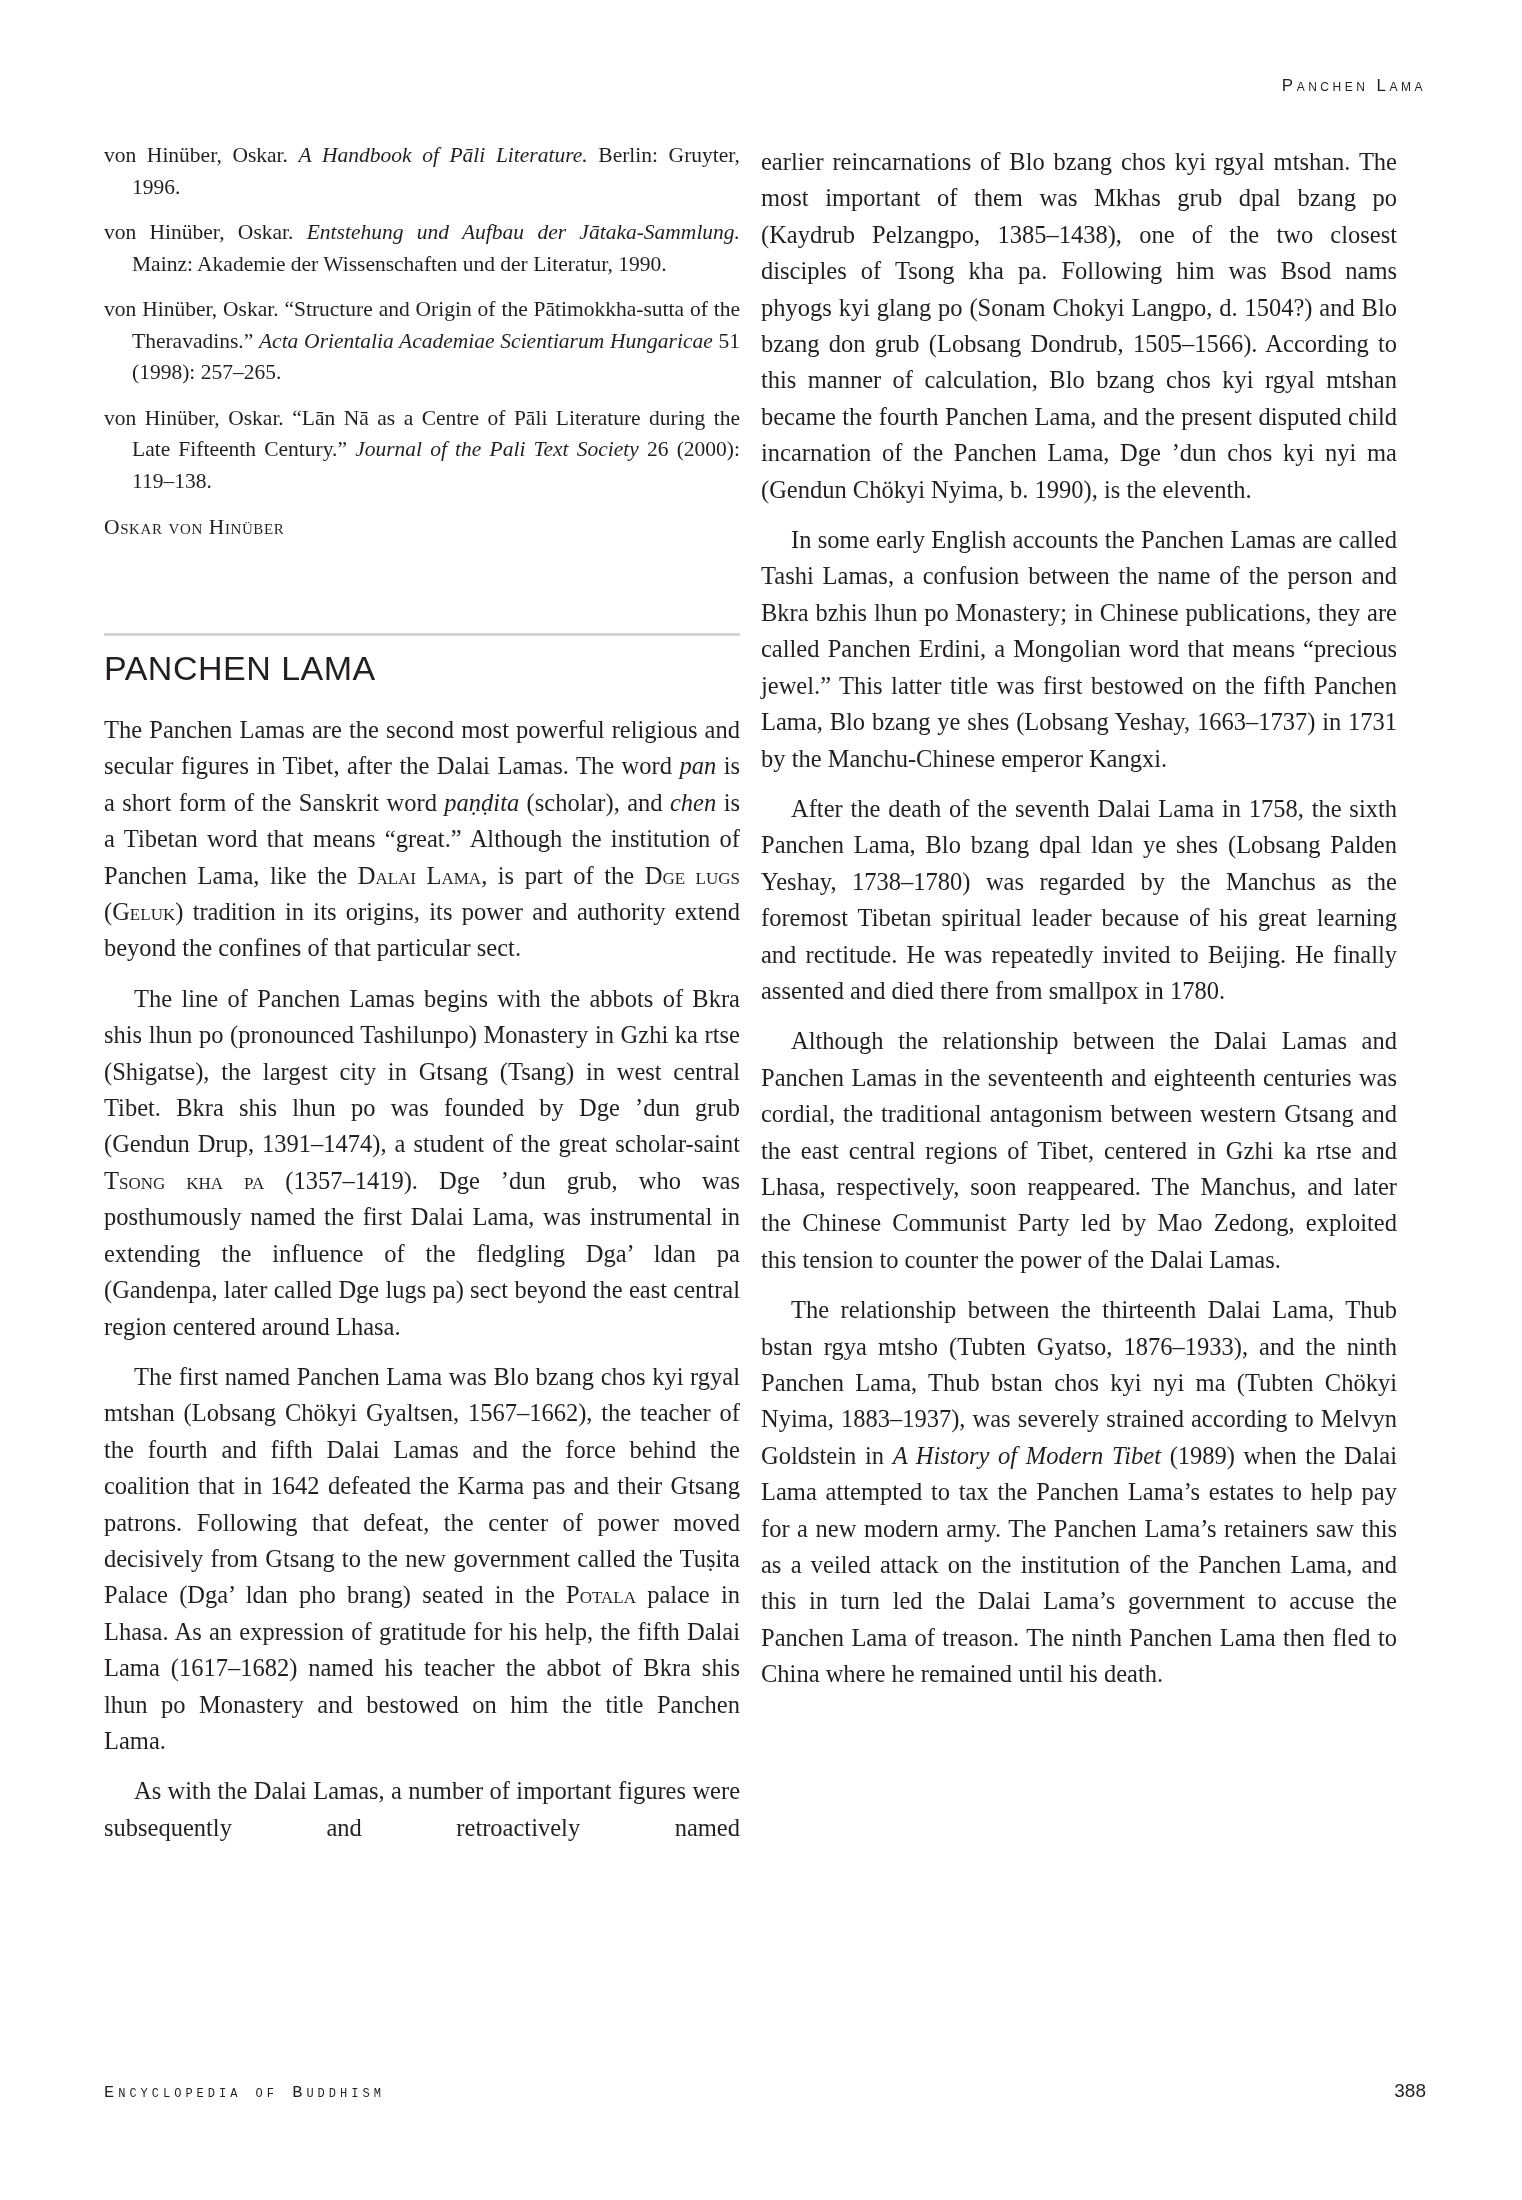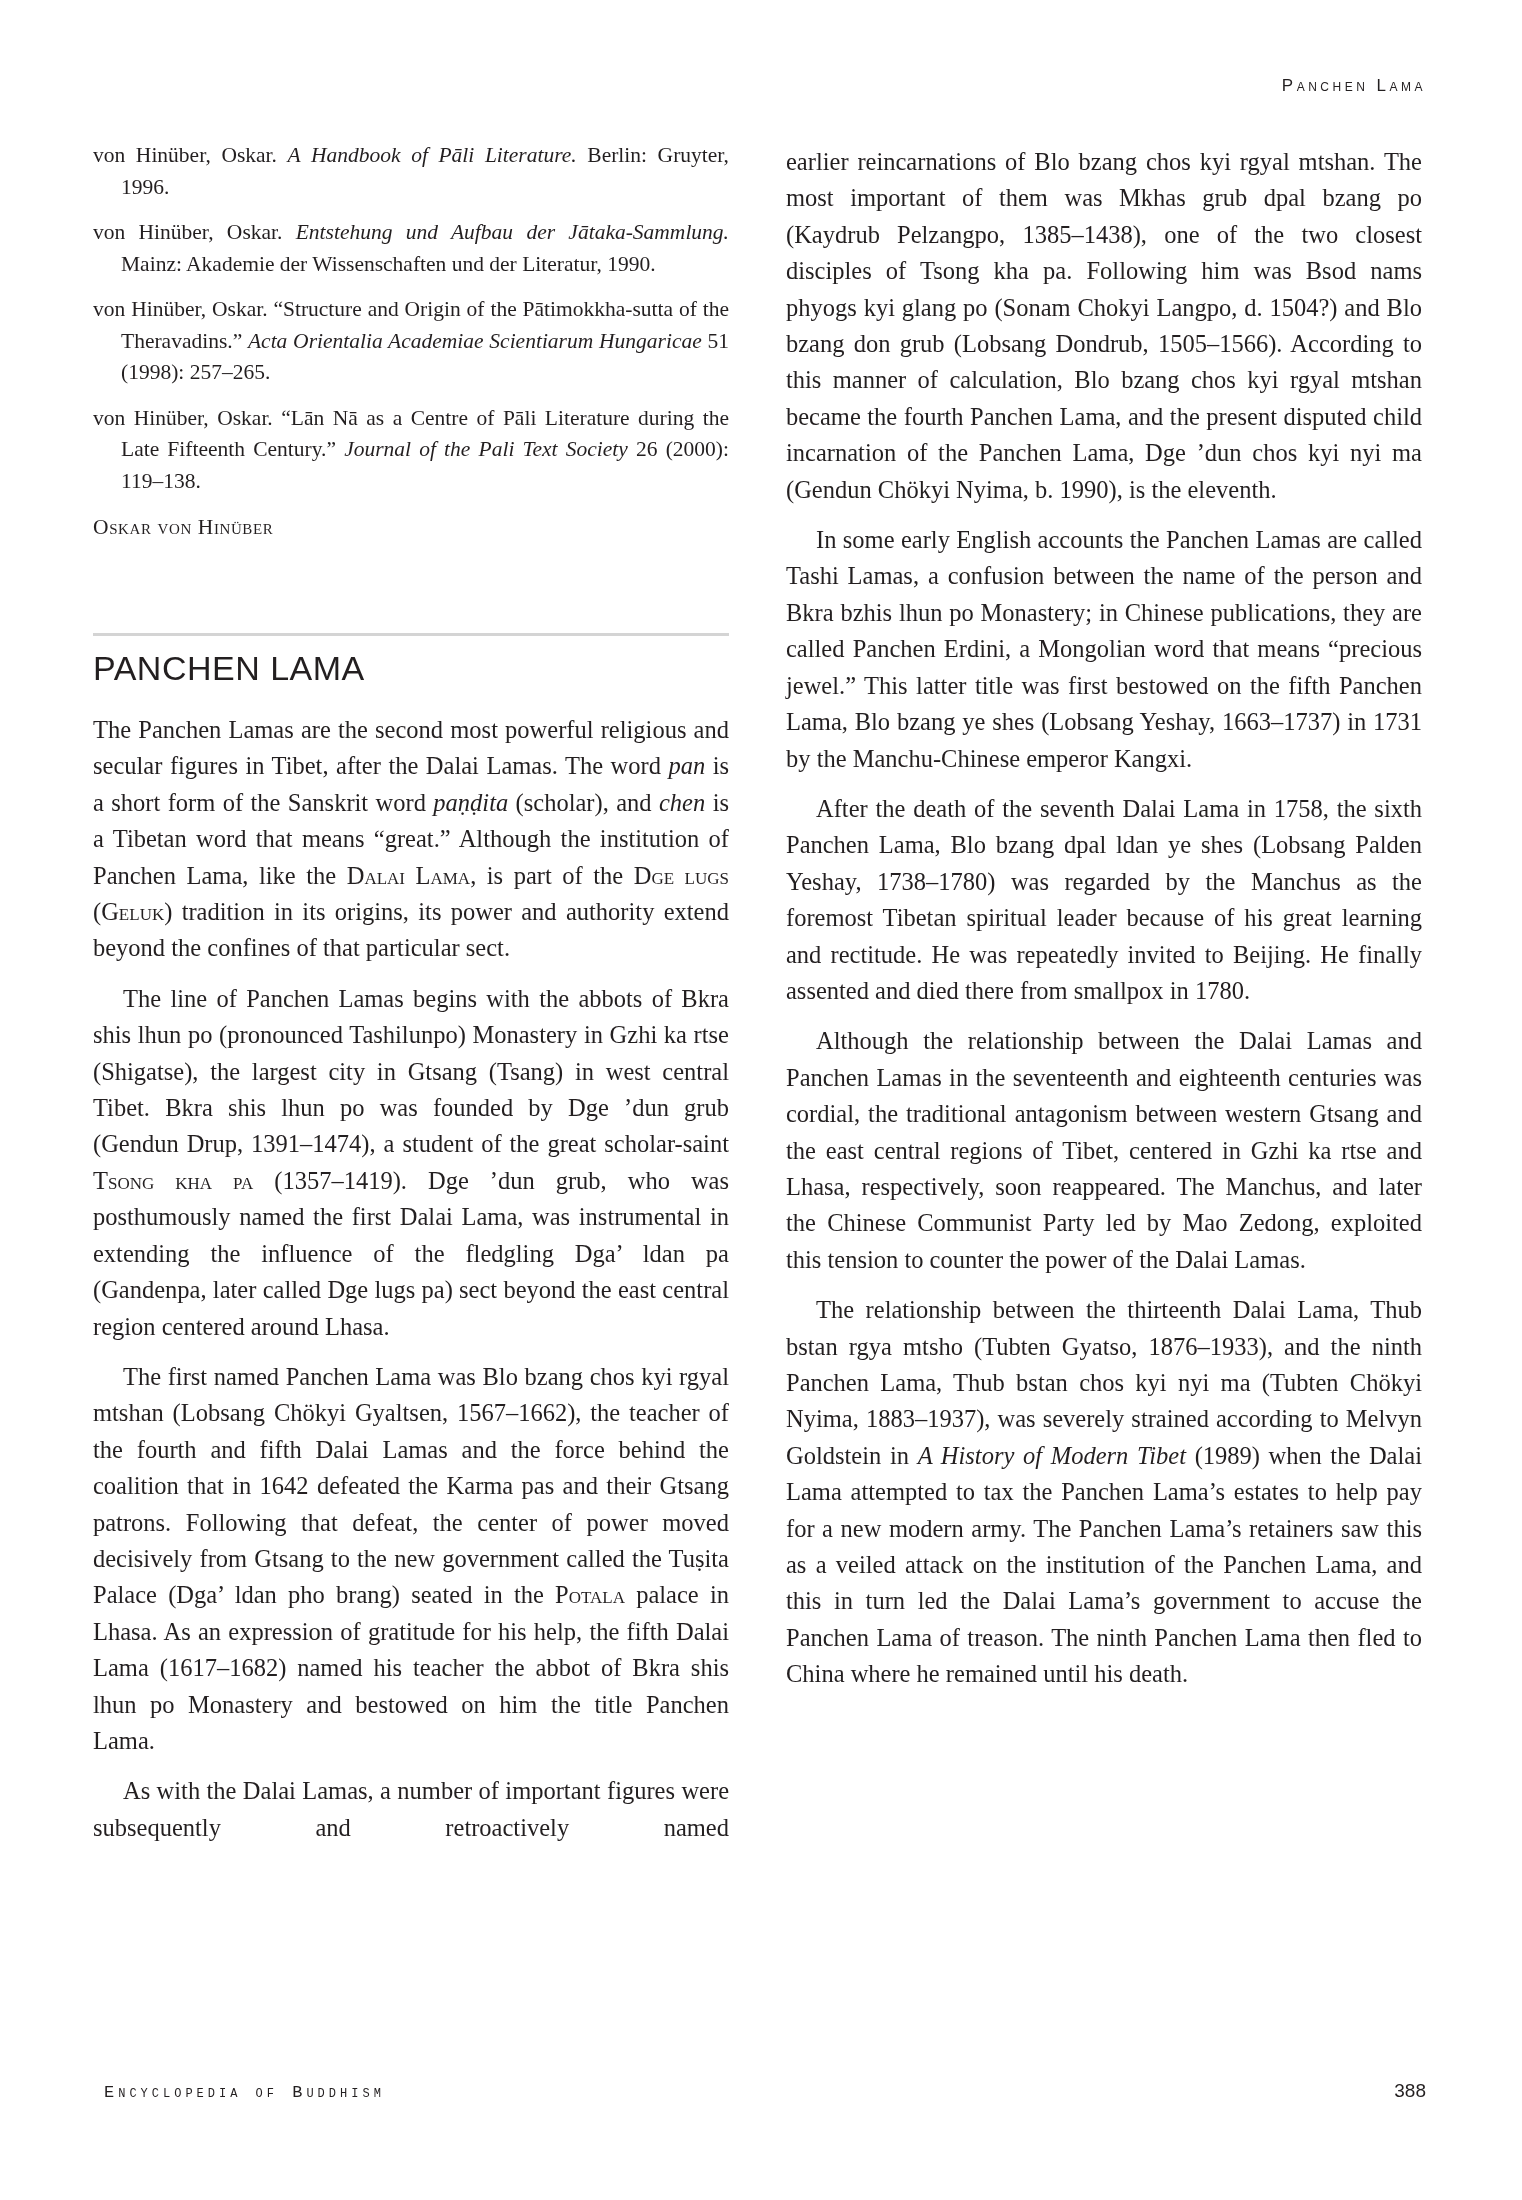--- a/index.html
+++ b/index.html
@@ -8,22 +8,22 @@
 
   .running-head {
     position: absolute; right: 96px; top: 76px;
     font-family: "Liberation Sans", sans-serif; font-size: 17px; letter-spacing: 3.5px;
     font-variant: small-caps; color: #231f20;
   }
 
   .col { position: absolute; top: 140px; width: 636px;
     font-family: "Liberation Serif", serif; font-size: 24.5px; line-height: 36.4px;
     text-align: justify; hyphens: manual; }
-  .col-left { left: 93px; }
-  .col-right { left: 786px; top: 144px; }
+  .col-left { left: 104px; }
+  .col-right { left: 761px; top: 144px; }
 
   .ref { margin: 0 0 14px 0; padding-left: 28px; text-indent: -28px; font-size: 21.5px; line-height: 31.5px; }
   .ref i { font-style: italic; }
   .signature { font-size: 21.5px; font-variant: small-caps; letter-spacing: 0.6px; margin-top: 10px; line-height: 32px; }
 
   .rule { height: 3px; background: #d4d4d4; margin: 90px 0 10px 0; }
   .entry-title {
     font-family: "Liberation Sans", sans-serif; font-weight: normal;
     font-size: 34px; letter-spacing: 0.5px; margin: 0 0 22px 0; line-height: 44px;
   }

